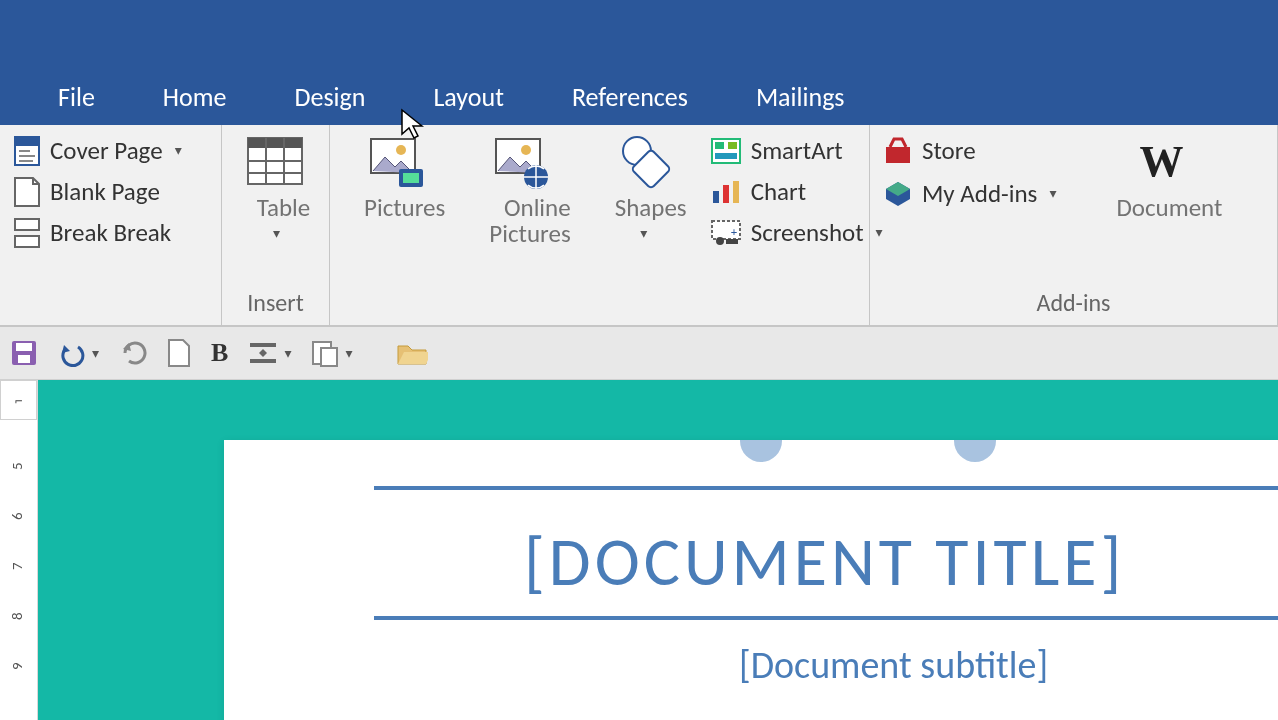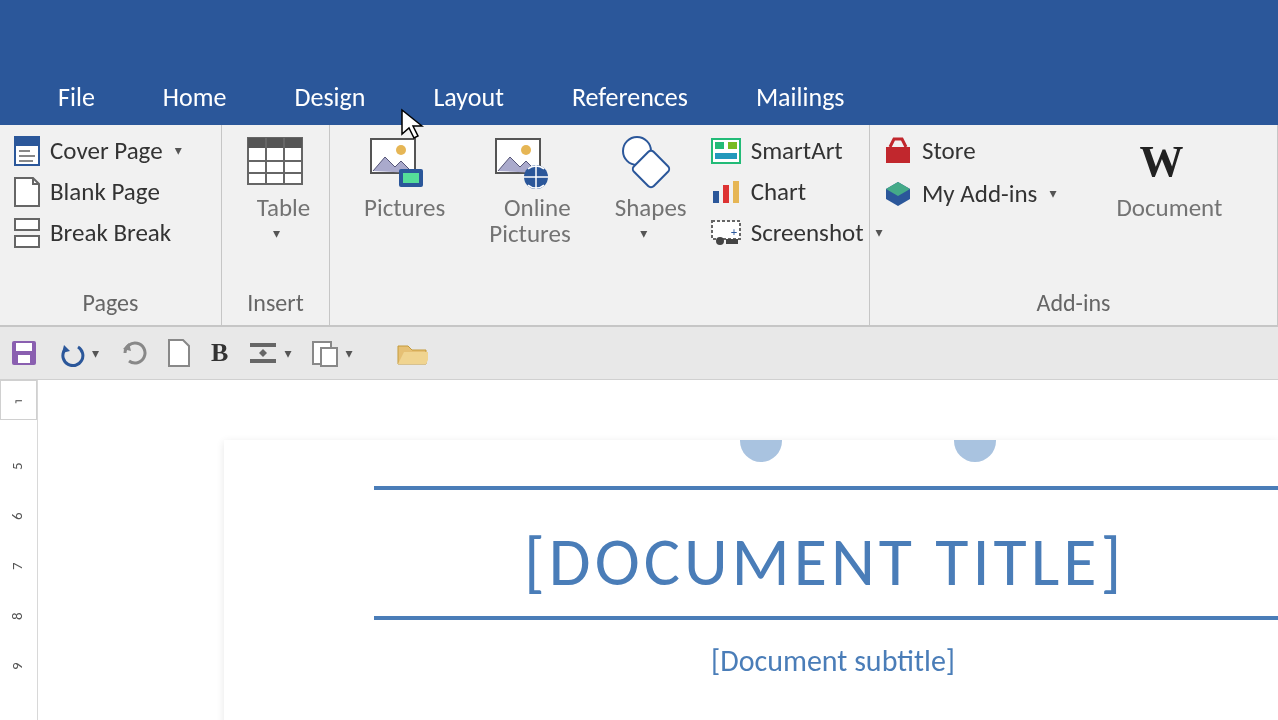--- a/index.html
+++ b/index.html
@@ -25,26 +25,26 @@
   .big-icon { width: 60px; height: 56px; display: flex; align-items: center; justify-content: center; }
 
   .qat { height: 53px; background: #e8e8e8; display: flex; align-items: center; gap: 20px; padding-left: 10px; border-bottom: 1px solid #d0d0d0; }
   .qat-item { display: flex; align-items: center; gap: 4px; cursor: pointer; }
 
   .ruler-area { position: absolute; left: 0; top: 380px; bottom: 0; width: 38px; background: #e8e8e8; border-right: 1px solid #d8d8d8; display: flex; flex-direction: column; }
   .ruler-corner { height: 40px; background: #fff; border: 1px solid #d0d0d0; display: flex; align-items: center; justify-content: center; font-size: 16px; color: #444; }
   .vruler { flex: 1; background: #fff; position: relative; font-size: 15px; color: #555; }
   .vruler span { position: absolute; left: 8px; transform: rotate(-90deg); transform-origin: left top; }
 
-  .doc-area { position: absolute; left: 38px; top: 380px; right: 0; bottom: 0; background: #ffffff; }
+  .doc-area { position: absolute; left: 38px; top: 380px; right: 0; bottom: 0; background: #14b8a6; }
   .page { position: absolute; left: 186px; top: 60px; right: 0; background: #fff; height: 600px; box-shadow: 0 2px 8px rgba(0,0,0,0.1); }
 
   .hr-line { position: absolute; left: 150px; right: 0; height: 4px; background: #4a7db8; }
   .doc-title { position: absolute; left: 300px; top: 80px; font-size: 68px; letter-spacing: 4px; color: #4a7db8; font-weight: 300; white-space: nowrap; }
-  .doc-subtitle { position: absolute; left: 487px; top: 202px; font-size: 30px; color: #4a7db8; font-weight: 300; }
+  .doc-subtitle { position: absolute; left: 515px; top: 202px; font-size: 38px; color: #4a7db8; font-weight: 300; }
 
   .quote-dot { position: absolute; width: 42px; height: 22px; background: #a9c3e0; border-radius: 0 0 22px 22px; top: 0; }
 
   .cursor { position: absolute; left: 400px; top: 108px; z-index: 9999; pointer-events: none; }
 
 </style>
 </head>
 <body>
 
 <div class="titlebar"></div>
@@ -83,21 +83,20 @@
         </div>
         <div class="cmd-row">
           <svg width="26" height="30">
               <rect x="1" y="1" width="24" height="11" fill="#fff" stroke="#666" stroke-width="2"></rect>
               <rect x="1" y="18" width="24" height="11" fill="#fff" stroke="#666" stroke-width="2"></rect>
             </svg>
           <span>Break Break</span>
         </div>
       </div>
     </div>
-    <div class="group-label">Pages</div>
   </div>
 
   <div class="group" style="width:108px">
     <div class="group-body" style="justify-content:center;width:100%">
       <div class="big-btn">
         <div class="big-icon">
           <svg width="56" height="48">
               <rect x="1" y="1" width="54" height="46" fill="#fff" stroke="#666" stroke-width="2"></rect>
               <rect x="1" y="1" width="54" height="10" fill="#555"></rect>
               <line x1="1" y1="24" x2="55" y2="24" stroke="#666" stroke-width="2"></line>

